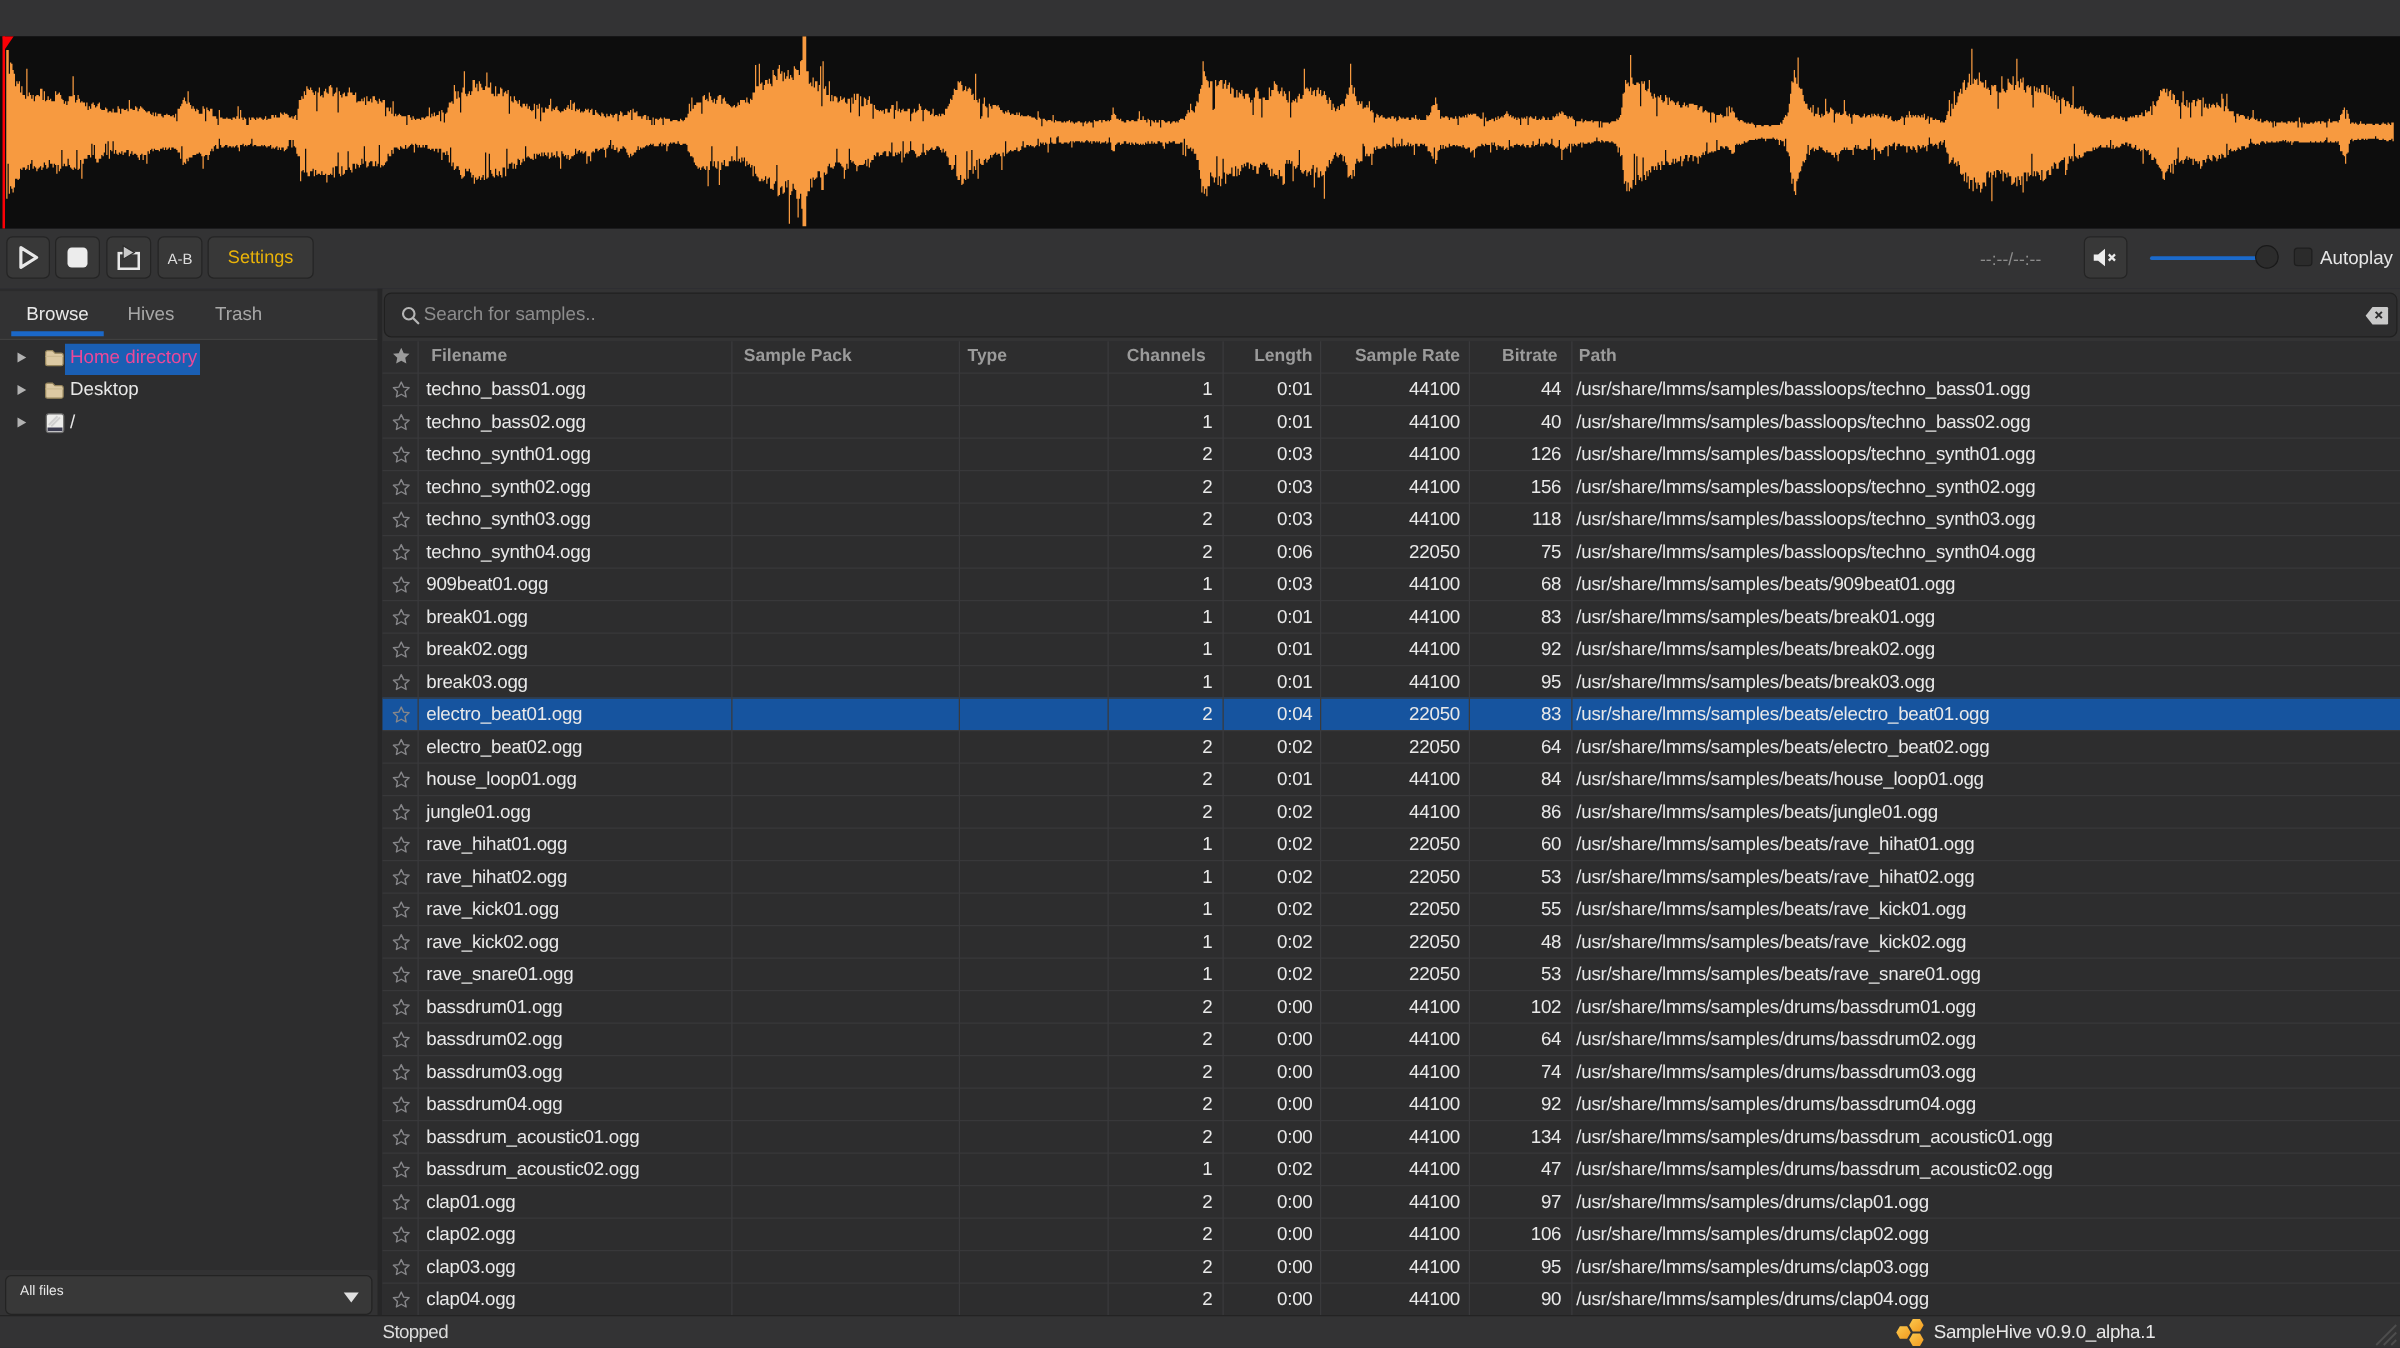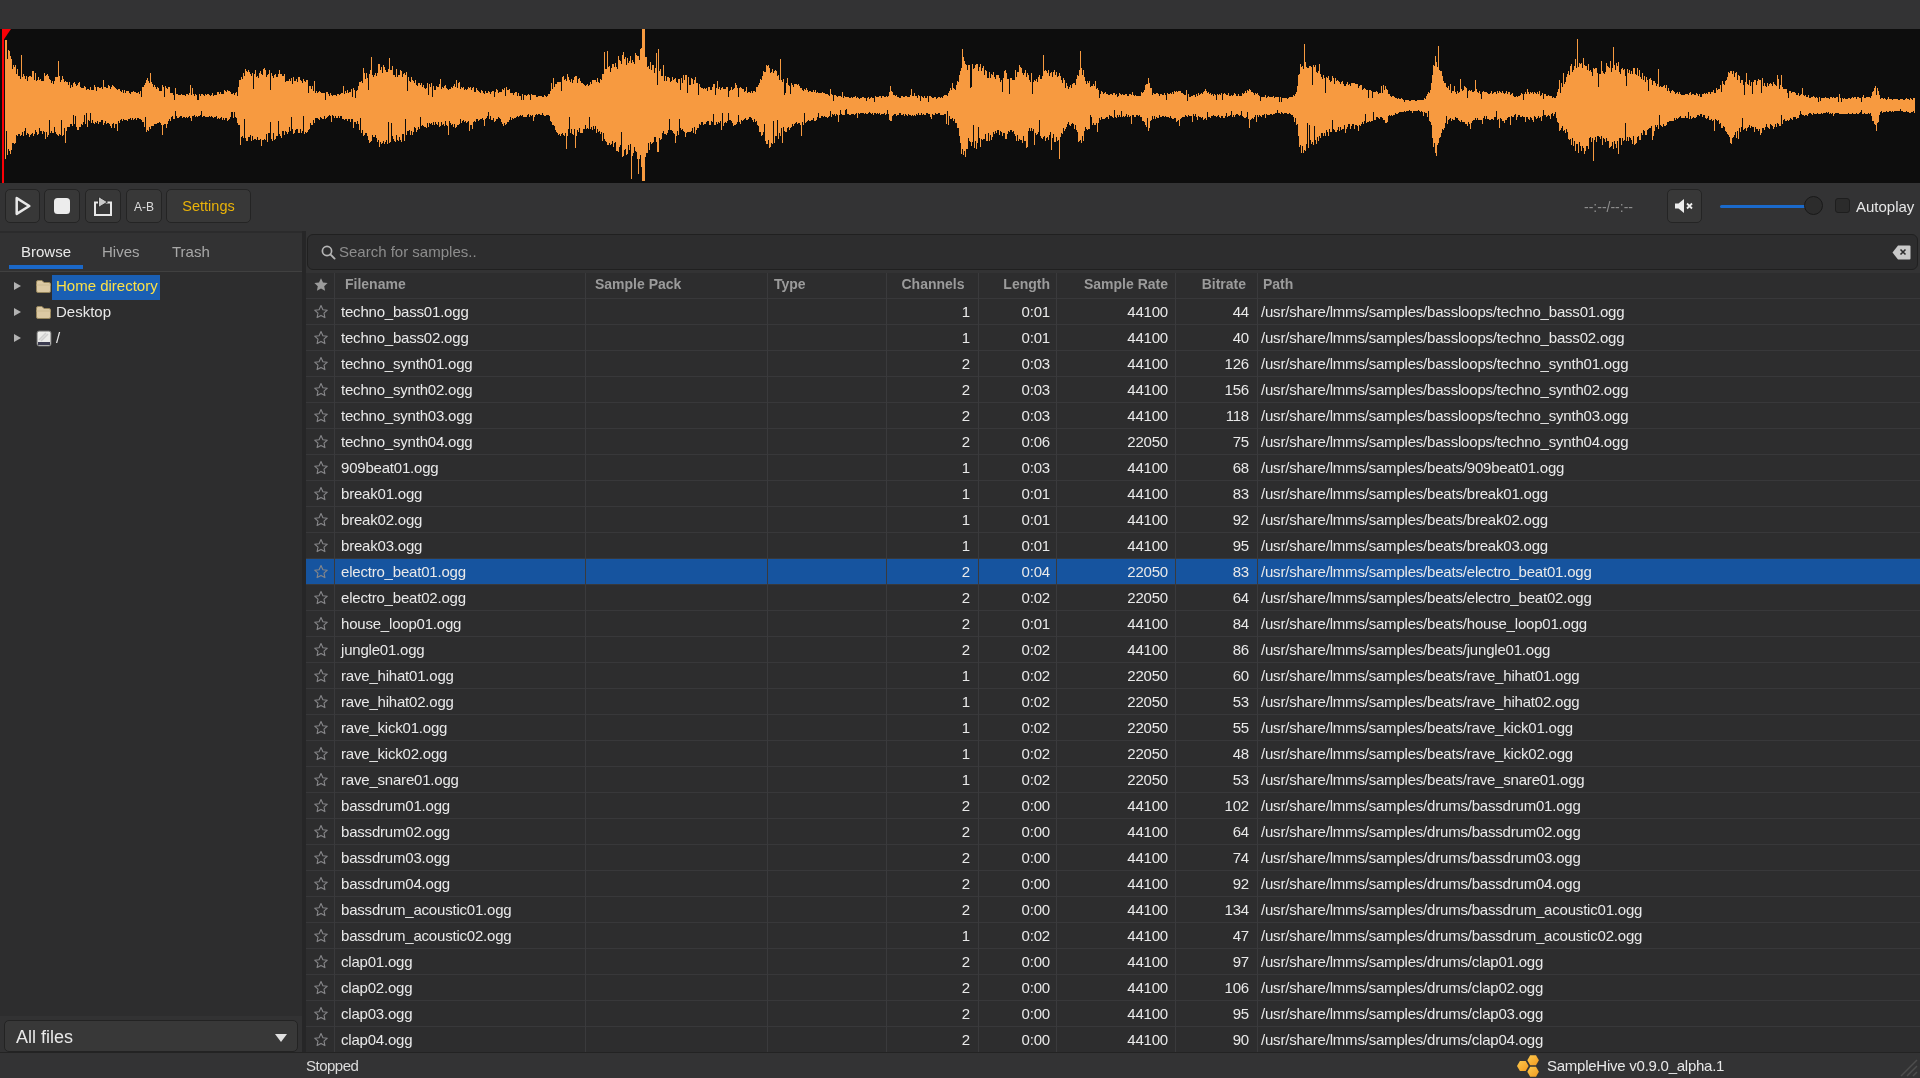--- a/index.html
+++ b/index.html
@@ -42,21 +42,21 @@
 #tab-underline { position:absolute; left:9px; top:32px; width:74px; height:4px; background:#1b68c8; }
 #tree { position:absolute; left:0; top:38px; width:302px; height:745px; background:#2d2d2e;
   border-top:1px solid #404040; }
 .trow-l { position:absolute; left:0; height:26px; width:302px; }
 .trow-l .exp { position:absolute; left:14px; top:8px; width:0; height:0;
   border-left:7px solid #b2b2b2; border-top:4.5px solid transparent; border-bottom:4.5px solid transparent; }
 .trow-l .lbl { position:absolute; left:56px; top:3px; font-size:15px; color:#e8e8e8; }
 #tree-sel { position:absolute; left:52px; top:1px; width:108px; height:25px; background:#1a5fb4; }
 #combo { position:absolute; left:4px; top:787px; width:294px; height:32px; background:#383838;
   border:1px solid #232323; border-radius:5px; }
-#combo .txt { position:absolute; left:11px; top:6px; font-size:18px; color:#e8e8e8; }
+#combo .txt { position:absolute; left:11px; top:6px; font-size:11px; color:#e8e8e8; }
 #combo .arr { position:absolute; left:270px; top:13px; width:0; height:0;
   border-top:8px solid #e0e0e0; border-left:6.5px solid transparent; border-right:6.5px solid transparent; }
 
 #splitter { position:absolute; left:302px; top:0; width:4px; height:821px; background:#262627; }
 
 #rightpane { position:absolute; left:306px; top:0; width:1614px; height:821px; background:#333334; }
 #search { position:absolute; left:1px; top:3px; width:1611px; height:36px; background:#2d2d2e;
   border:1px solid #202020; border-radius:6px; }
 #search .ph { position:absolute; left:31px; top:8px; font-size:15px; color:#8d8d8d; }
 #search svg.mag { position:absolute; left:12px; top:9px; }
@@ -154,21 +154,21 @@
         <div id="tab-underline"></div>
       </div>
       <div id="tree">
         <div class="trow-l" style="top:2px">
           <div id="tree-sel"></div>
           <div class="exp"></div>
           <svg style="position:absolute;left:35px;top:4px" width="17" height="17" viewBox="0 0 17 17">
               <path d="M1.5 4 a1.5 1.5 0 0 1 1.5 -1.5 h4 l2 2 h5 a1.5 1.5 0 0 1 1.5 1.5 v7 a1.5 1.5 0 0 1 -1.5 1.5 h-11 a1.5 1.5 0 0 1 -1.5 -1.5 Z" fill="#dcc9a3" stroke="#96855c" stroke-width="1"></path>
               <path d="M1.5 7 h14" stroke="#cdbb92" stroke-width="1"></path>
             </svg>
-          <span class="lbl" style="color:#fde047">Home directory</span>
+          <span class="lbl" style="color:#ec4899">Home directory</span>
         </div>
         <div class="trow-l" style="top:28px">
           <div class="exp"></div>
           <svg style="position:absolute;left:35px;top:4px" width="17" height="17" viewBox="0 0 17 17">
               <path d="M1.5 4 a1.5 1.5 0 0 1 1.5 -1.5 h4 l2 2 h5 a1.5 1.5 0 0 1 1.5 1.5 v7 a1.5 1.5 0 0 1 -1.5 1.5 h-11 a1.5 1.5 0 0 1 -1.5 -1.5 Z" fill="#dcc9a3" stroke="#96855c" stroke-width="1"></path>
               <path d="M1.5 7 h14" stroke="#cdbb92" stroke-width="1"></path>
             </svg>
           <span class="lbl">Desktop</span>
         </div>
         <div class="trow-l" style="top:54px">

